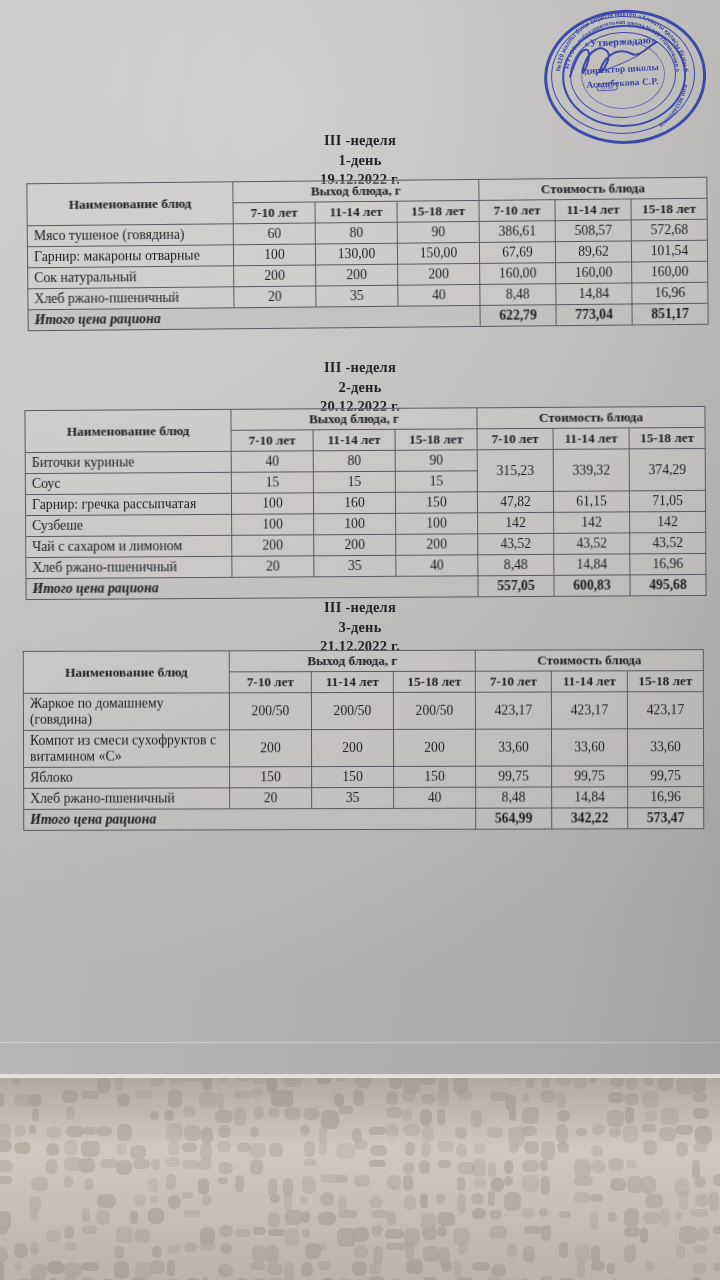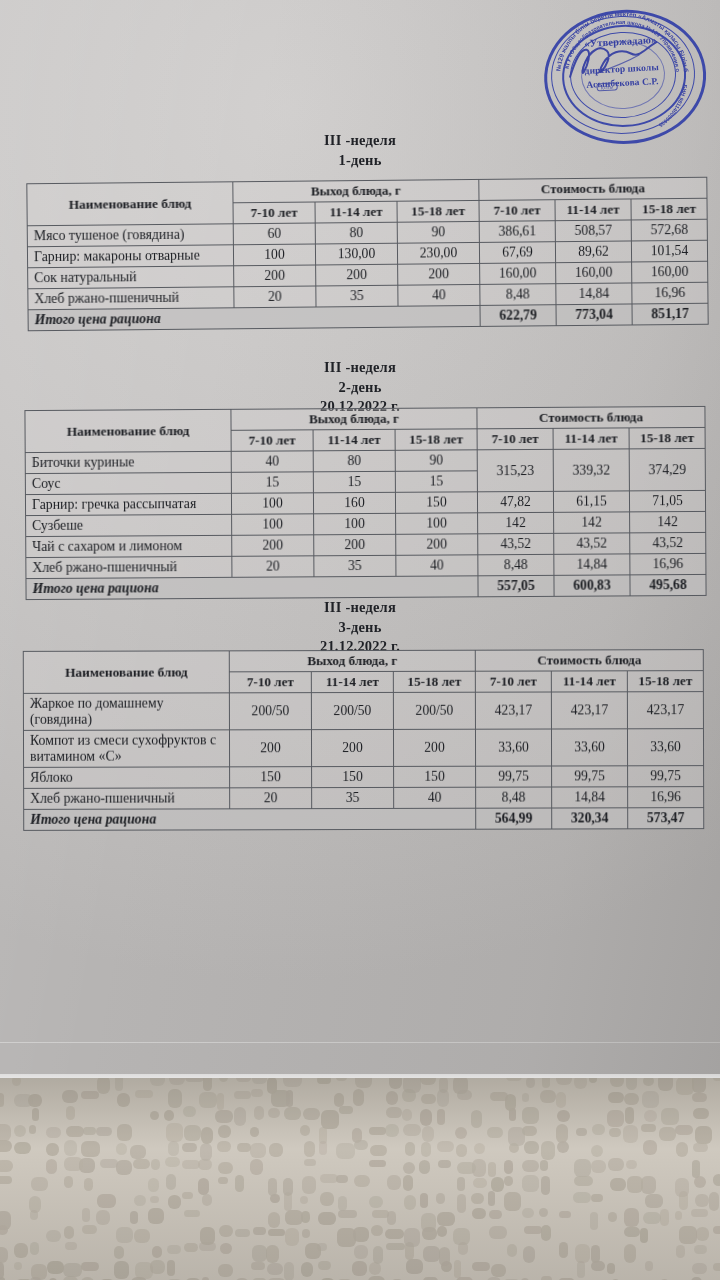--- a/index.html
+++ b/index.html
@@ -174,20 +174,21 @@
       <path d="M4 36 C10 20, 16 8, 22 10 C27 12, 22 26, 18 32 C16 35, 16 30, 20 22 C26 10, 36 6, 42 12 C47 17, 40 28, 36 32 C33 35, 34 30, 38 24 C45 14, 56 10, 66 16 C74 21, 80 12, 92 6" fill="none" stroke="#2c37a0" stroke-width="2" stroke-linecap="round" opacity=".95"></path>
       <path d="M30 34 C44 30, 58 26, 74 18" fill="none" stroke="#2c37a0" stroke-width="1.2" stroke-linecap="round" opacity=".75"></path>
     </svg>
 
     <span class="qoldy">қолы</span>
   </div>
 
   <div class="day-title" id="title1">
     <span class="ln">III -неделя</span>
     <span class="ln">1-день</span>
+    <span class="ln">19.12.2022 г.</span>
   </div>
 
   <table class="menu-table blur" id="t1">
     <colgroup>
         <col class="c-name">
         <col class="c-w">
         <col class="c-w">
         <col class="c-w">
         <col class="c-p">
         <col class="c-p">
@@ -215,21 +216,21 @@
           <td class="num">80</td>
           <td class="num">90</td>
           <td class="num">386,61</td>
           <td class="num">508,57</td>
           <td class="num">572,68</td>
         </tr>
         <tr>
           <td class="dish">Гарнир: макароны отварные</td>
           <td class="num">100</td>
           <td class="num">130,00</td>
-          <td class="num">230,00</td>
+          <td class="num">150,00</td>
           <td class="num">67,69</td>
           <td class="num">89,62</td>
           <td class="num">101,54</td>
         </tr>
         <tr>
           <td class="dish">Сок натуральный</td>
           <td class="num">200</td>
           <td class="num">200</td>
           <td class="num">200</td>
           <td class="num">160,00</td>
@@ -410,21 +411,21 @@
           <td class="num">20</td>
           <td class="num">35</td>
           <td class="num">40</td>
           <td class="num">8,48</td>
           <td class="num">14,84</td>
           <td class="num">16,96</td>
         </tr>
         <tr class="total">
           <td colspan="4" class="dish">Итого цена рациона</td>
           <td class="num">564,99</td>
-          <td class="num">320,34</td>
+          <td class="num">342,22</td>
           <td class="num">573,47</td>
         </tr>
       </tbody>
   </table>
 
   <div class="bottom-edge"></div>
 </div>
 
 <div id="desk">
     <div class="tile" style="left: 691.122px; top: 198.615px; width: 10.7814px; height: 10.1691px; opacity: 0.87;"></div>

